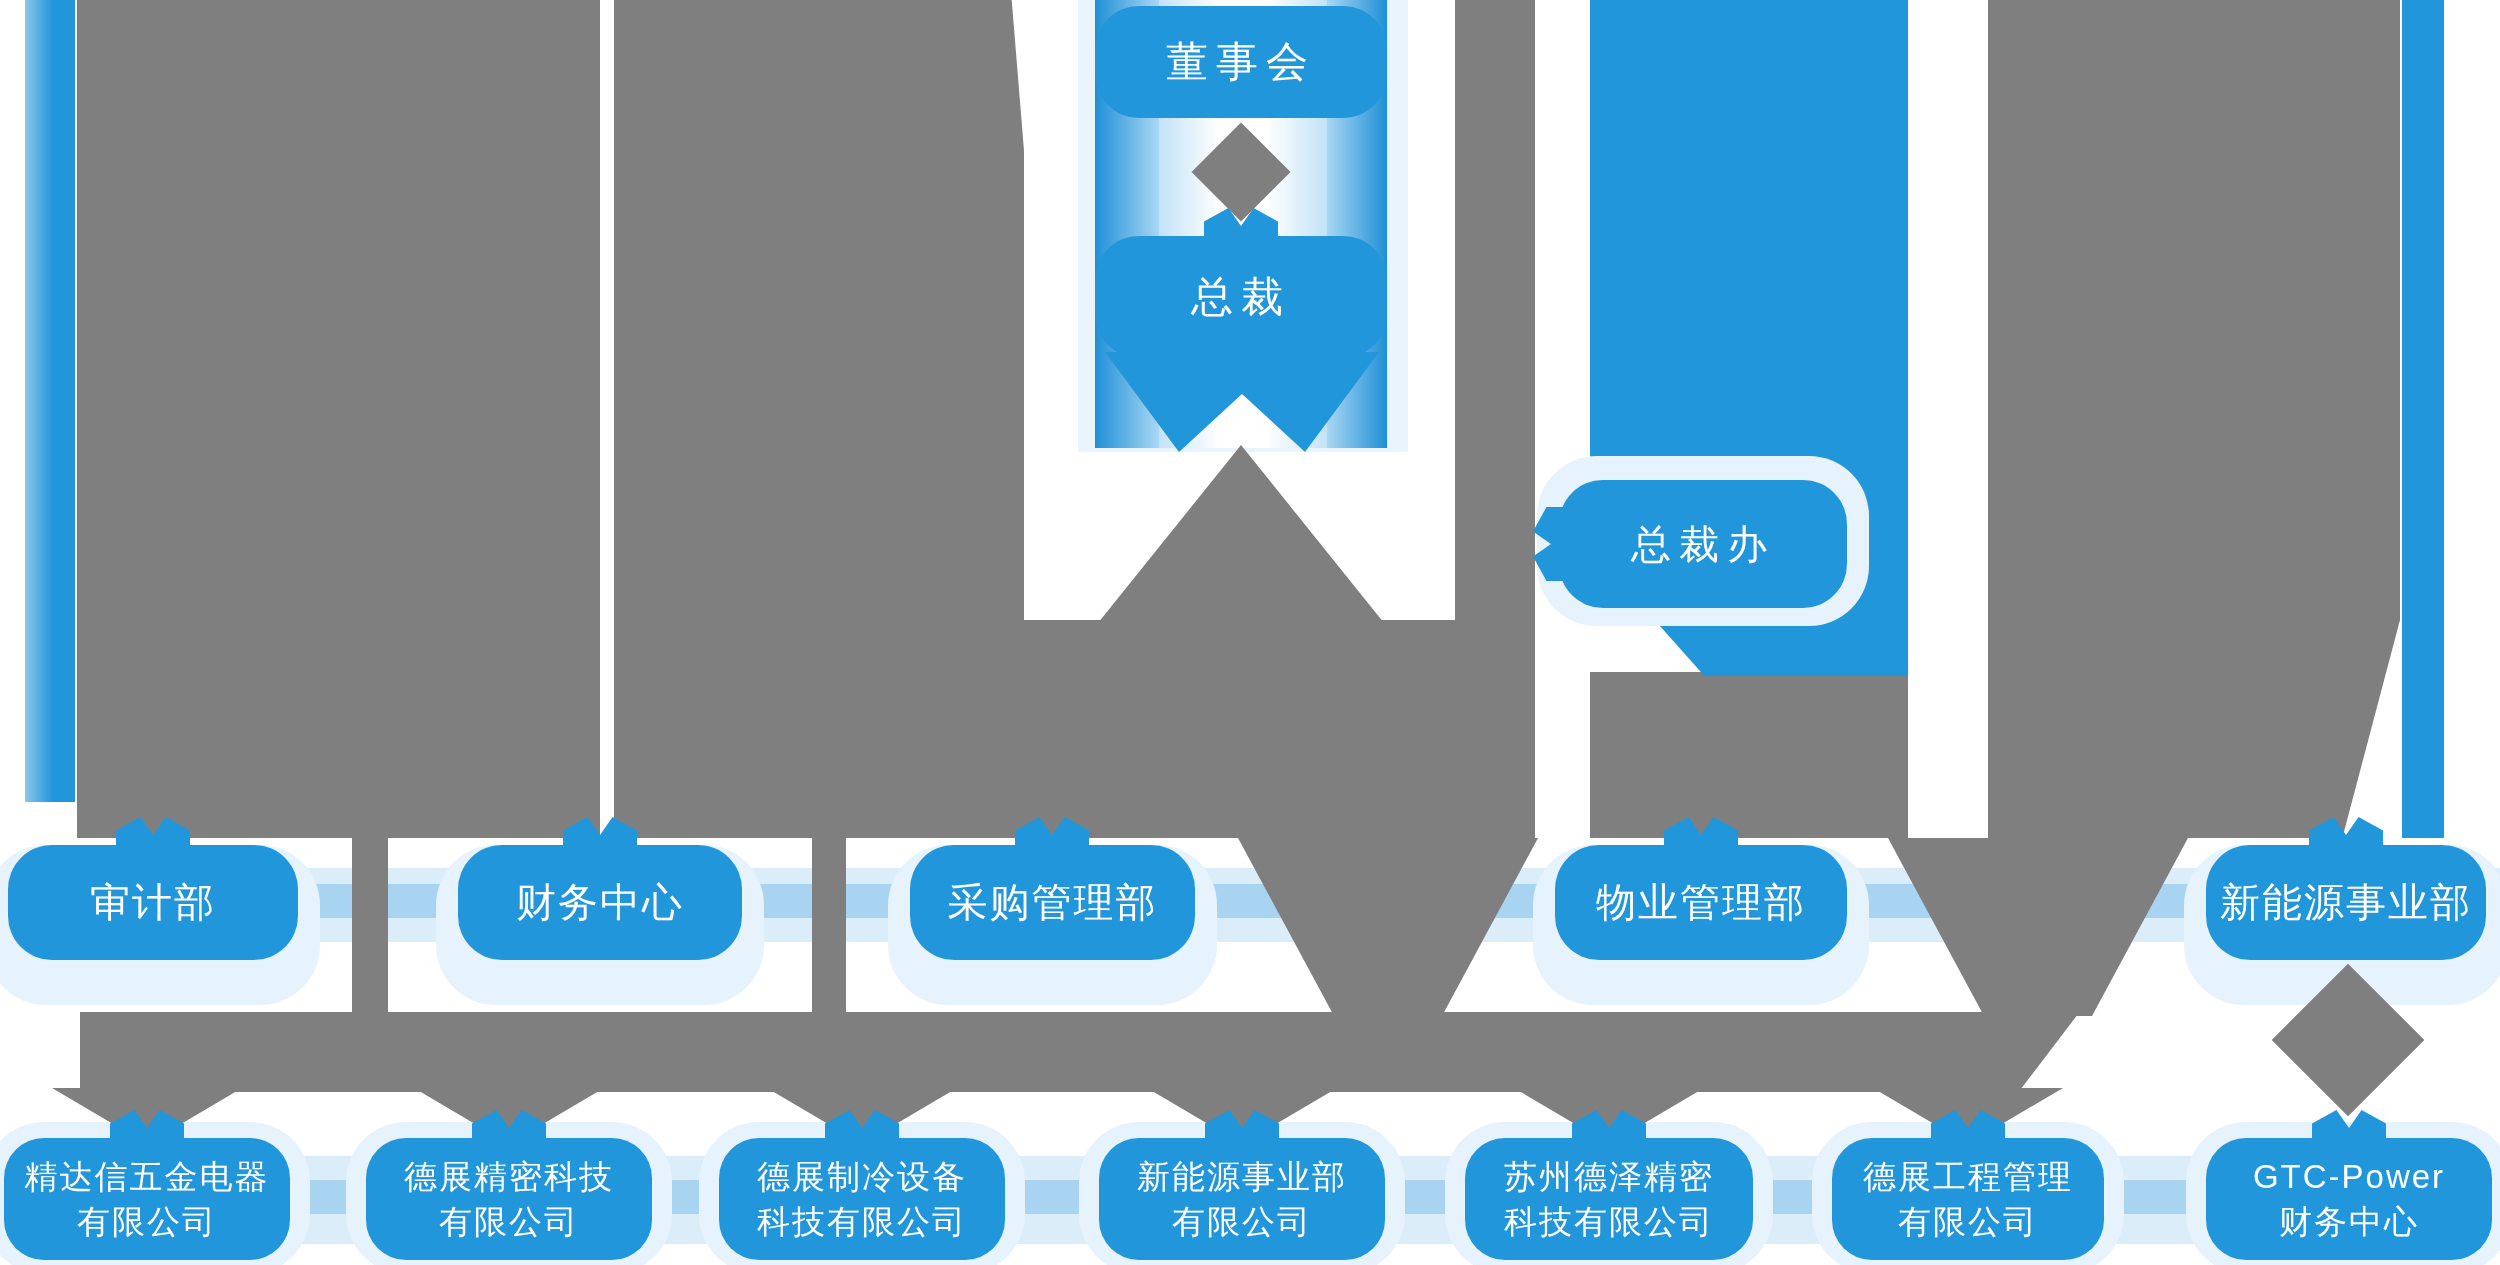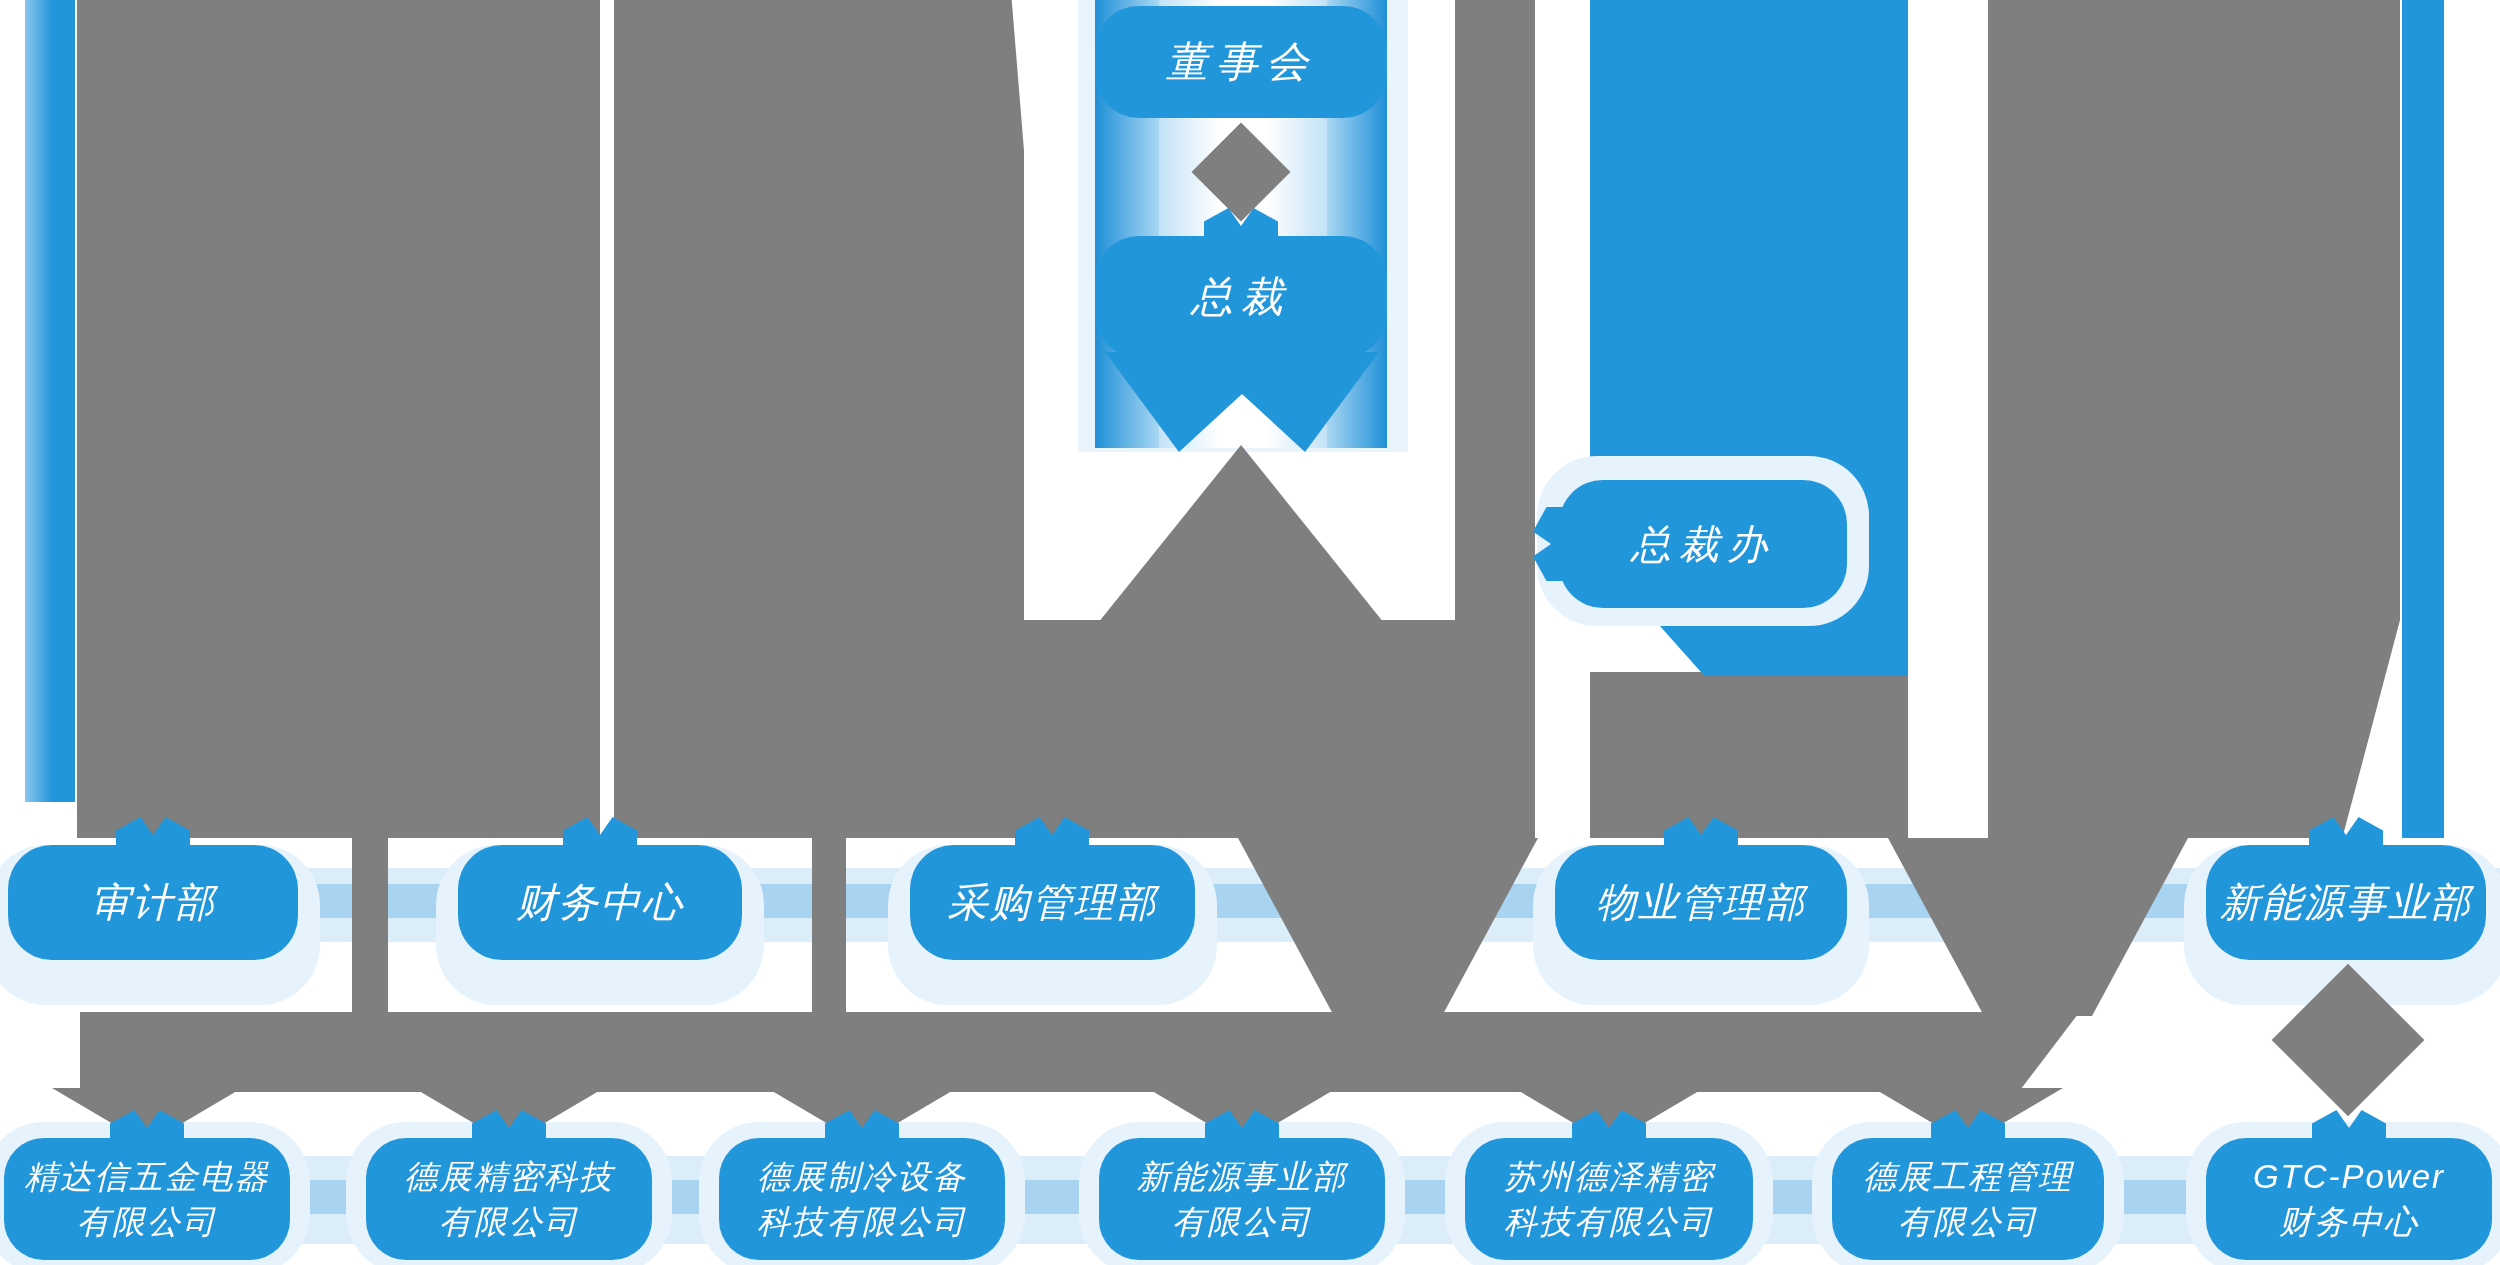--- a/index.html
+++ b/index.html
@@ -1,20 +1,19 @@
 <!DOCTYPE html>
 <html style="--node_blue: #2296DB; --connector_gray: #7F7F7F; --glow_light: #DCEDFA; --text_white: #FFFFFF;"><head>
 <meta charset="utf-8">
 <style>
   html,body{margin:0;padding:0;background:#ffffff;}
   .stage{
     position:relative;width:2500px;height:1265px;overflow:hidden;
     font-family:"Liberation Sans","DejaVu Sans",sans-serif;
     background:#ffffff;
-    font-style:italic;
   }
   .abs{position:absolute;}
   .gray{background:var(--connector_gray,#7f7f7f);}
   .glow{background:var(--glow_light,#dcedfa);}
   .streak{background:#a8d4f1;}
   .halo{background:#e6f2fc;border-radius:60px;}
   .box{
     background:var(--node_blue,#2296db);
     color:var(--text_white,#ffffff);
     display:flex;align-items:center;justify-content:center;

